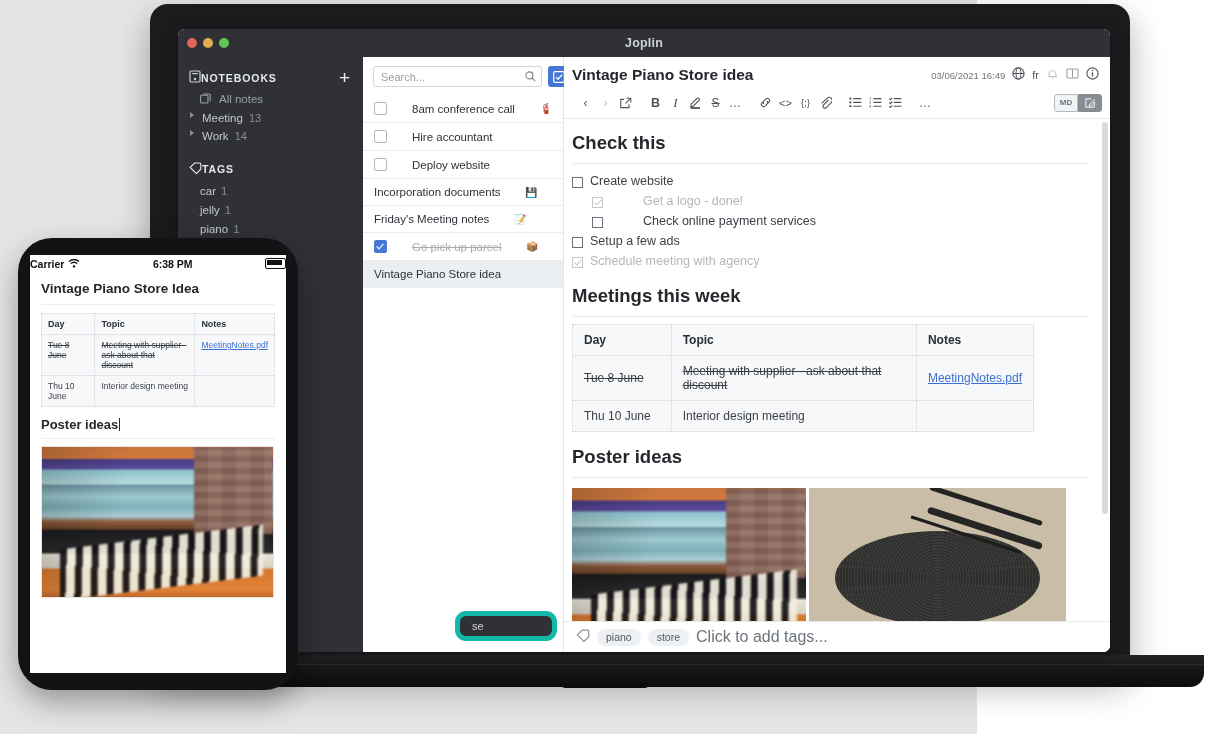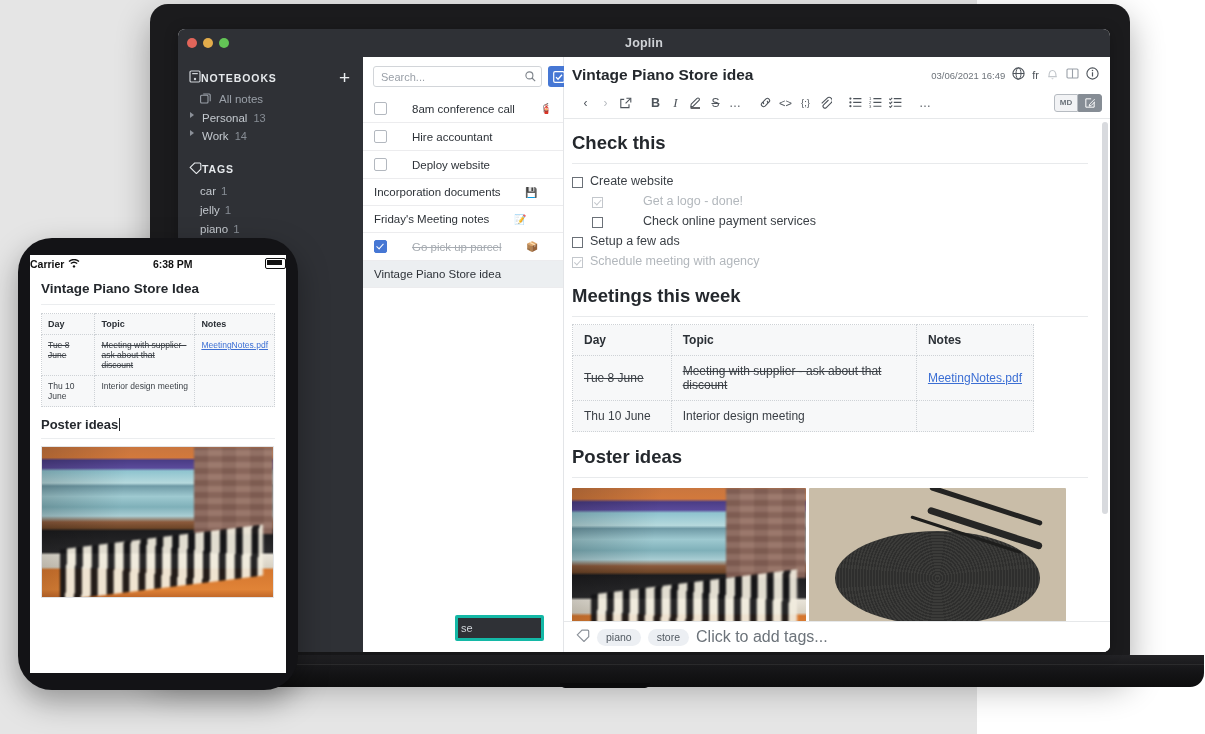--- a/index.html
+++ b/index.html
@@ -196,23 +196,23 @@
   }
   .tag-hint{font-size:16px;color:#6c737a;}
   .vscroll{
     position:absolute;right:2px;top:3px;width:6px;height:392px;background:#d8dade;
     border-radius:3px;
   }
 
   
   .part-btn{
     position:absolute;left:277px;bottom:11px;width:80px;height:20px;
-    background:#2f3136;border:3px solid #14b8a6;border-radius:2px;
+    background:#2f3136;border:5px solid #14b8a6;border-radius:11px;
     color:#cfd3d8;font-size:11px;display:flex;align-items:center;
-    padding-left:3px;overflow:hidden;
+    padding-left:12px;overflow:hidden;
   }
 
   
   .phone{
     position:absolute;left:18px;top:238px;width:280px;height:452px;
     background:#131316;border-radius:34px;
     box-shadow:0 12px 30px rgba(0,0,0,.35);
   }
   .phone-screen{
     position:absolute;left:12px;top:17px;width:256px;height:418px;
@@ -344,21 +344,21 @@
             <svg width="12" height="11" viewBox="0 0 12 11">
                 <rect x="0.6" y="2.2" width="7.4" height="7.8" rx="1" fill="none" stroke="#9aa0a8" stroke-width="1.1"></rect>
                 <path d="M3.2 1 h6 a1 1 0 0 1 1 1 v6.2" fill="none" stroke="#9aa0a8" stroke-width="1.1"></path>
               </svg>
           </span>
           <span>All notes</span>
         </div>
 
         <div class="side-row">
           <span class="caret"></span>
-          <span>Personal</span>
+          <span>Meeting</span>
           <span class="cnt">13</span>
         </div>
         <div class="side-row">
           <span class="caret"></span>
           <span>Work</span>
           <span class="cnt">14</span>
         </div>
 
         <div class="side-gap"></div>
 

